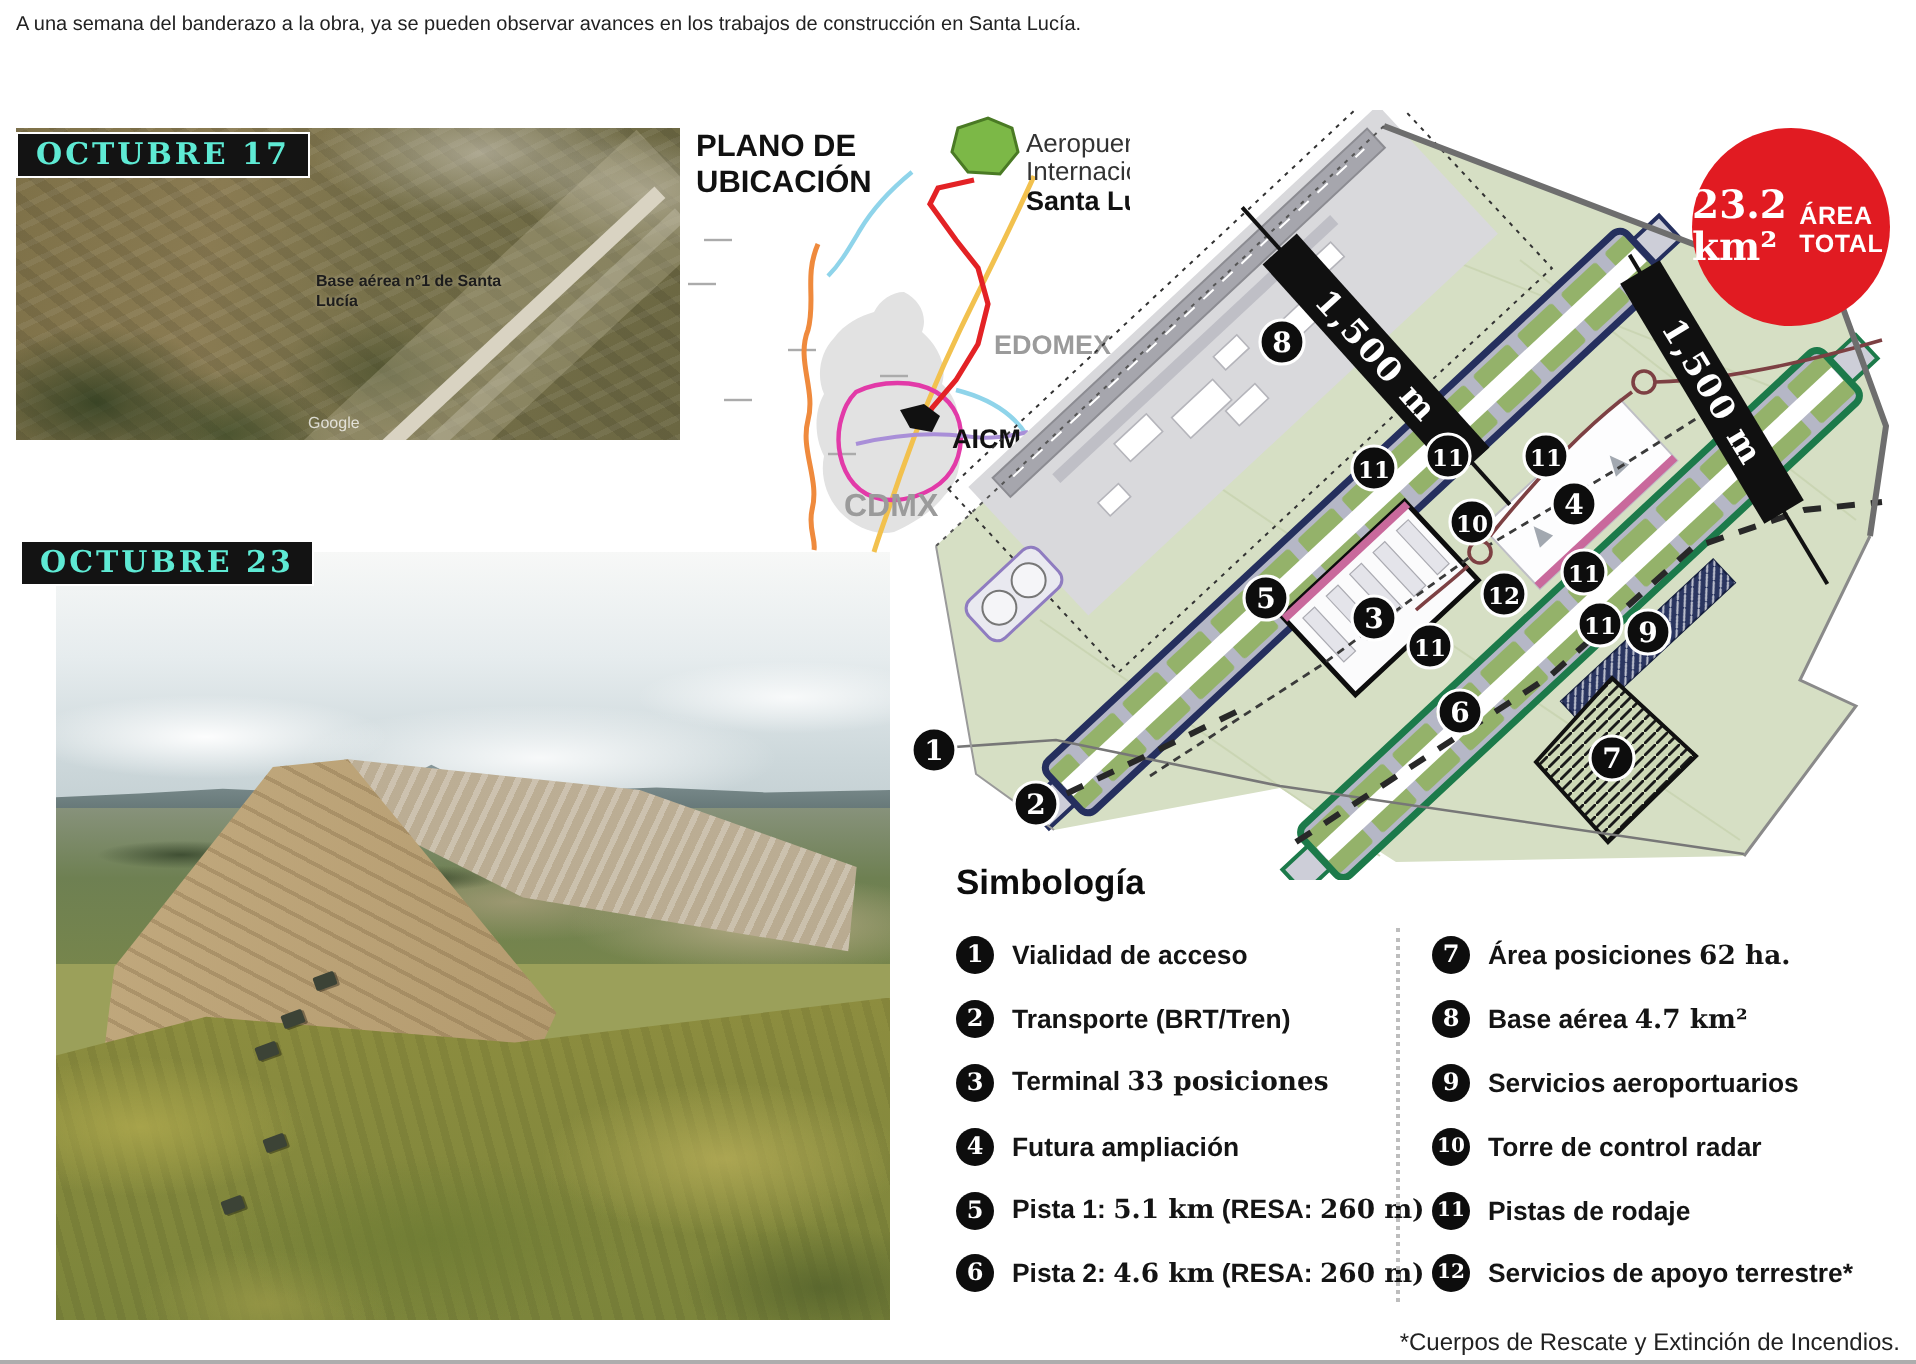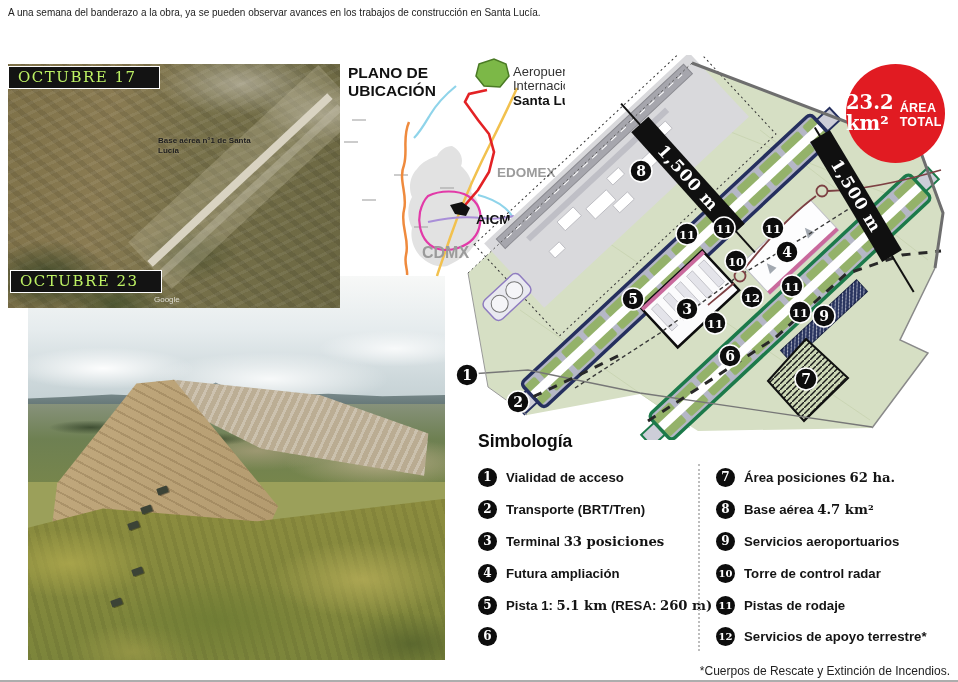--- a/index.html
+++ b/index.html
@@ -6,26 +6,26 @@
   .page{position:relative;width:958px;height:682px;background:#fff;overflow:hidden;
         font-family:"Liberation Sans",sans-serif;color:#111;}
   .page::after{content:"";position:absolute;left:0;right:0;bottom:0;height:2px;background:#adadad;}
 
   
   .hdr{position:absolute;left:8px;top:4px;width:940px;}
   .hdr h1{margin:0;font-size:27px;font-weight:bold;letter-spacing:-0.5px;color:#141414;}
   .hdr p{margin:3px 0 0 0;font-size:10px;color:#222;}
 
   
-  .datelabel{position:absolute;background:#131313;color:#bef264;border:1px solid #fff;
-    font-family:"DejaVu Serif",serif;font-weight:normal;font-size:15px;letter-spacing:1.5px;
-    padding:1px 22px 2px 9px;z-index:6;}
-
-  
-  .photo1{position:absolute;left:8px;top:64px;width:332px;height:244px;overflow:hidden;z-index:2;
+  .datelabel{position:absolute;background:#131313;color:#5eead4;border:1px solid #fff;
+    font-family:"DejaVu Serif",serif;font-weight:bold;font-size:15px;letter-spacing:1.5px;
+    padding:1px 9px 2px 9px;z-index:6;}
+
+  
+  .photo1{position:absolute;left:8px;top:64px;width:332px;height:156px;overflow:hidden;z-index:2;
     background:
       radial-gradient(ellipse 95px 55px at 12% 88%, rgba(32,52,24,.72), transparent 70%),
       radial-gradient(ellipse 80px 45px at 32% 98%, rgba(40,62,28,.6), transparent 70%),
       radial-gradient(ellipse 70px 40px at 55% 78%, rgba(58,68,34,.5), transparent 70%),
       radial-gradient(ellipse 120px 45px at 70% 8%, rgba(215,210,198,.55), transparent 70%),
       radial-gradient(ellipse 90px 40px at 94% 20%, rgba(205,200,188,.5), transparent 70%),
       repeating-linear-gradient(40deg, rgba(0,0,0,.08) 0 5px, transparent 5px 13px),
       repeating-linear-gradient(-25deg, rgba(255,255,255,.06) 0 3px, transparent 3px 9px),
       linear-gradient(100deg,#7e7148 0%,#8a7b52 30%,#77714a 55%,#6b6742 100%);}
   .p1-clear{position:absolute;left:107px;top:81px;width:260px;height:64px;
@@ -390,20 +390,21 @@
           <div class="lrow">
             <span class="lnum">4</span>
             <span class="ltext"><span>Futura ampliación</span></span>
           </div>
           <div class="lrow">
             <span class="lnum">5</span>
             <span class="ltext"><span>Pista 1: </span><span class="fig">5.1 km</span><span> (RESA: </span><span class="fig">260 m)</span></span>
           </div>
           <div class="lrow">
             <span class="lnum">6</span>
+            <span class="ltext"><span>Pista 2: </span><span class="fig">4.6 km</span><span> (RESA: </span><span class="fig">260 m)</span></span>
           </div>
         </div>
       <div class="ldiv"></div>
       <div class="lcol-right" id="legend-col-right">
           <div class="lrow">
             <span class="lnum">7</span>
             <span class="ltext"><span>Área posiciones </span><span class="fig">62 ha.</span></span>
           </div>
           <div class="lrow">
             <span class="lnum">8</span>

